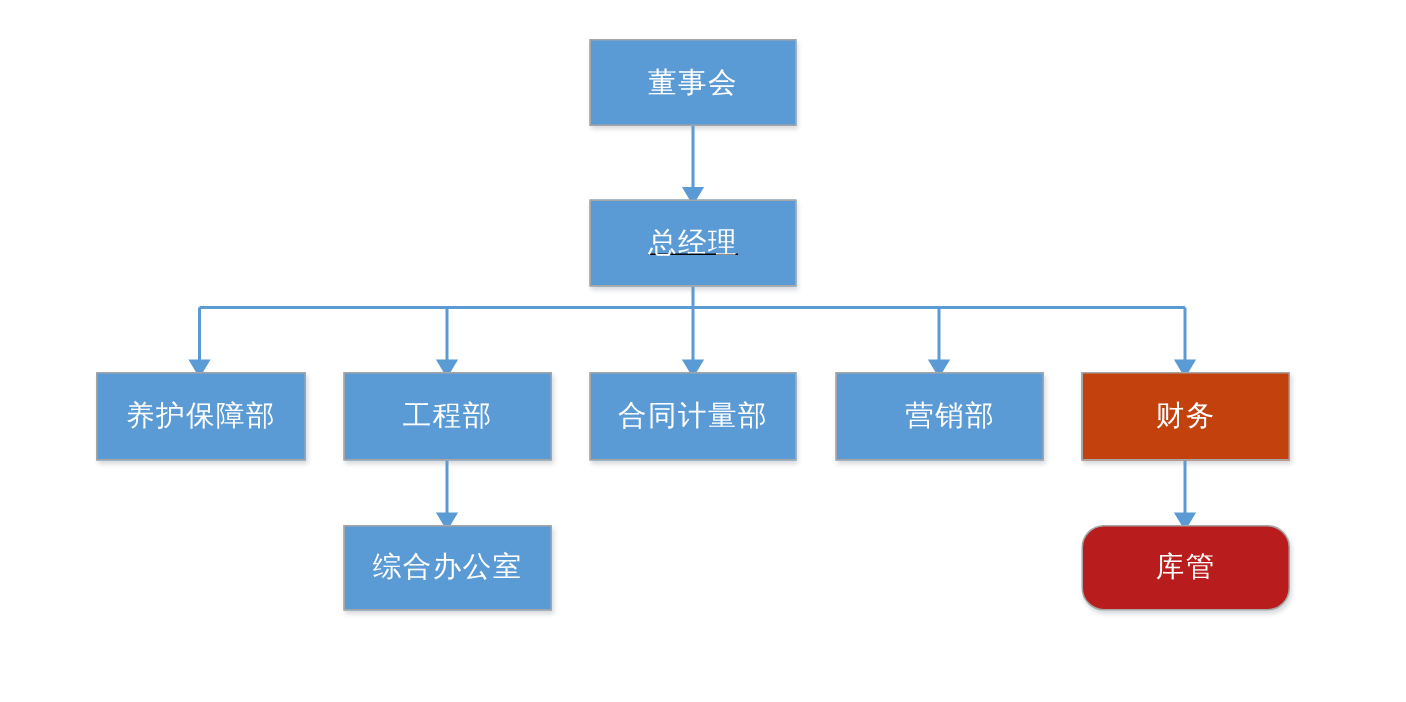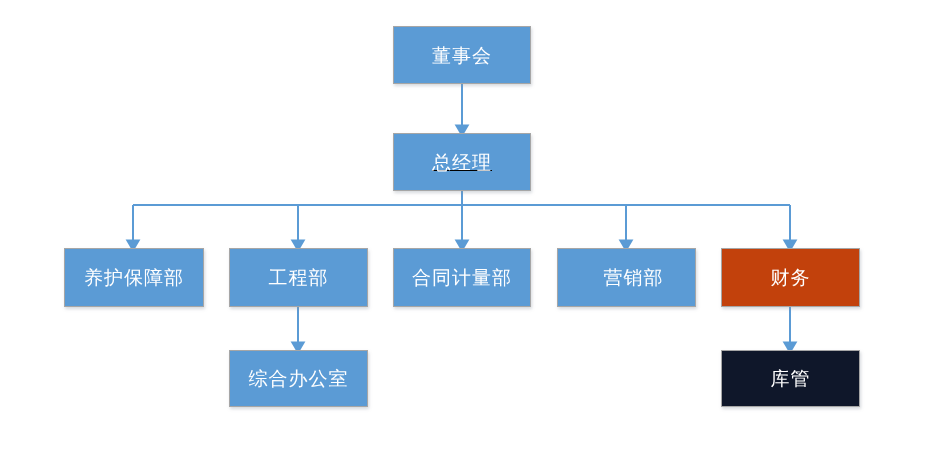--- a/index.html
+++ b/index.html
@@ -98,17 +98,17 @@
   </div>
 
   <div class="node" style="left: 721px; top: 248px; width: 139px; height: 59px; background: #c2410c; border-color: rgb(166, 166, 166);">
     <span class="node-label">财务</span>
   </div>
 
   <div class="node" style="left: 229px; top: 350px; width: 139px; height: 57px; background: rgb(91, 155, 213); border-color: rgb(166, 166, 166);">
     <span class="node-label">综合办公室</span>
   </div>
 
-  <div class="node" style="left: 721px; top: 350px; width: 139px; height: 57px; background: #0f172a; border-color: rgb(166, 166, 166);">
+  <div class="node" style="left: 721px; top: 350px; width: 139px; height: 57px; background: #b91c1c; border-color: rgb(166, 166, 166); border-radius: 15px;">
     <span class="node-label">库管</span>
   </div>
 
 </div>
 
 </body></html>

